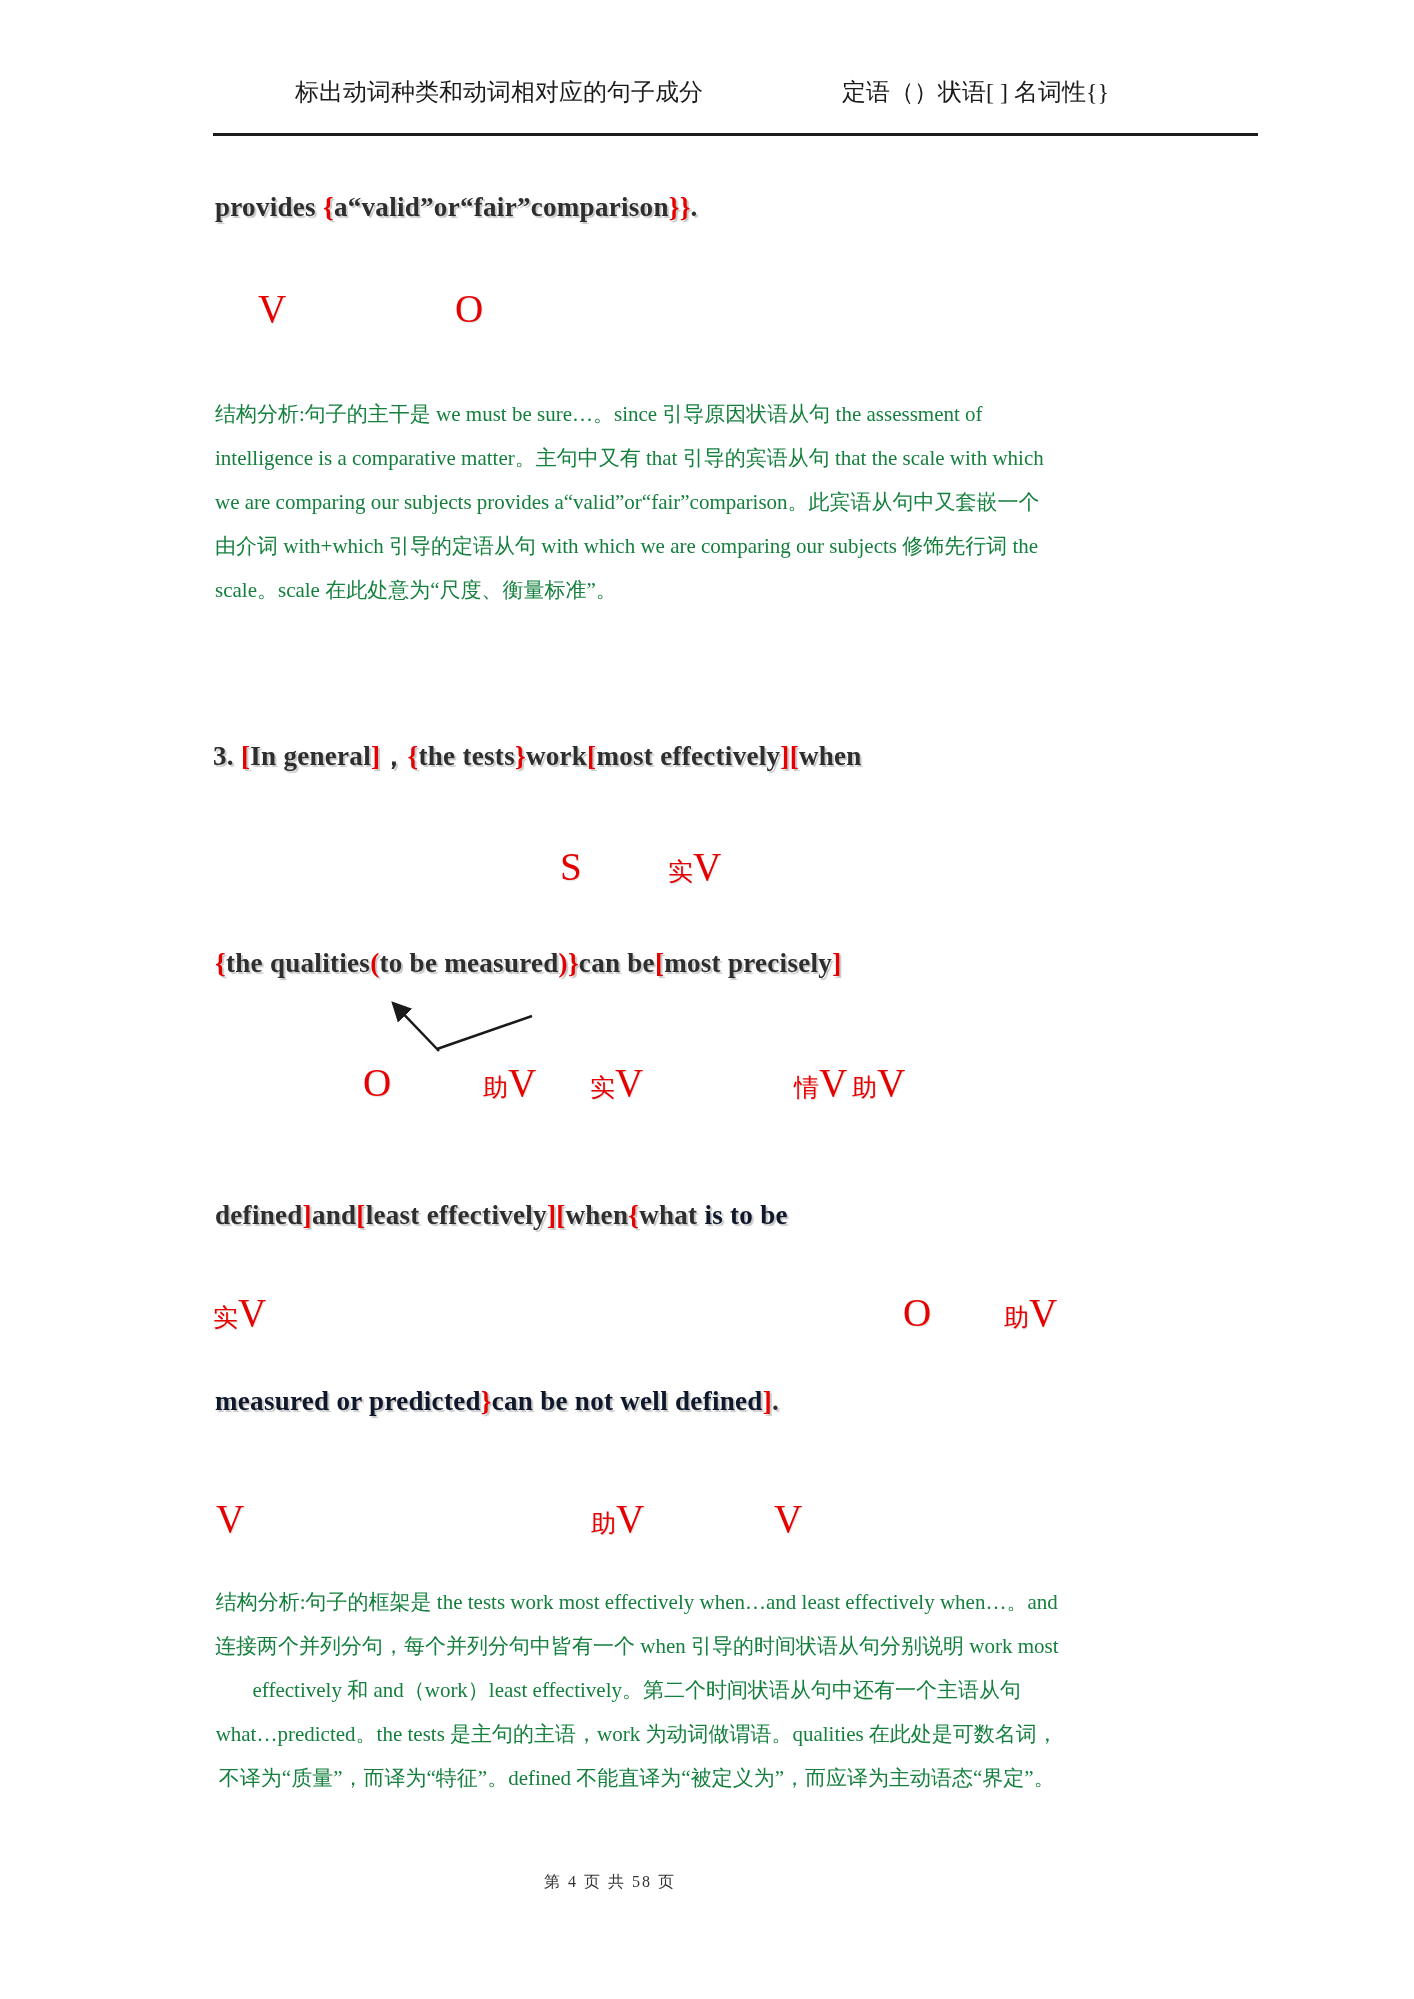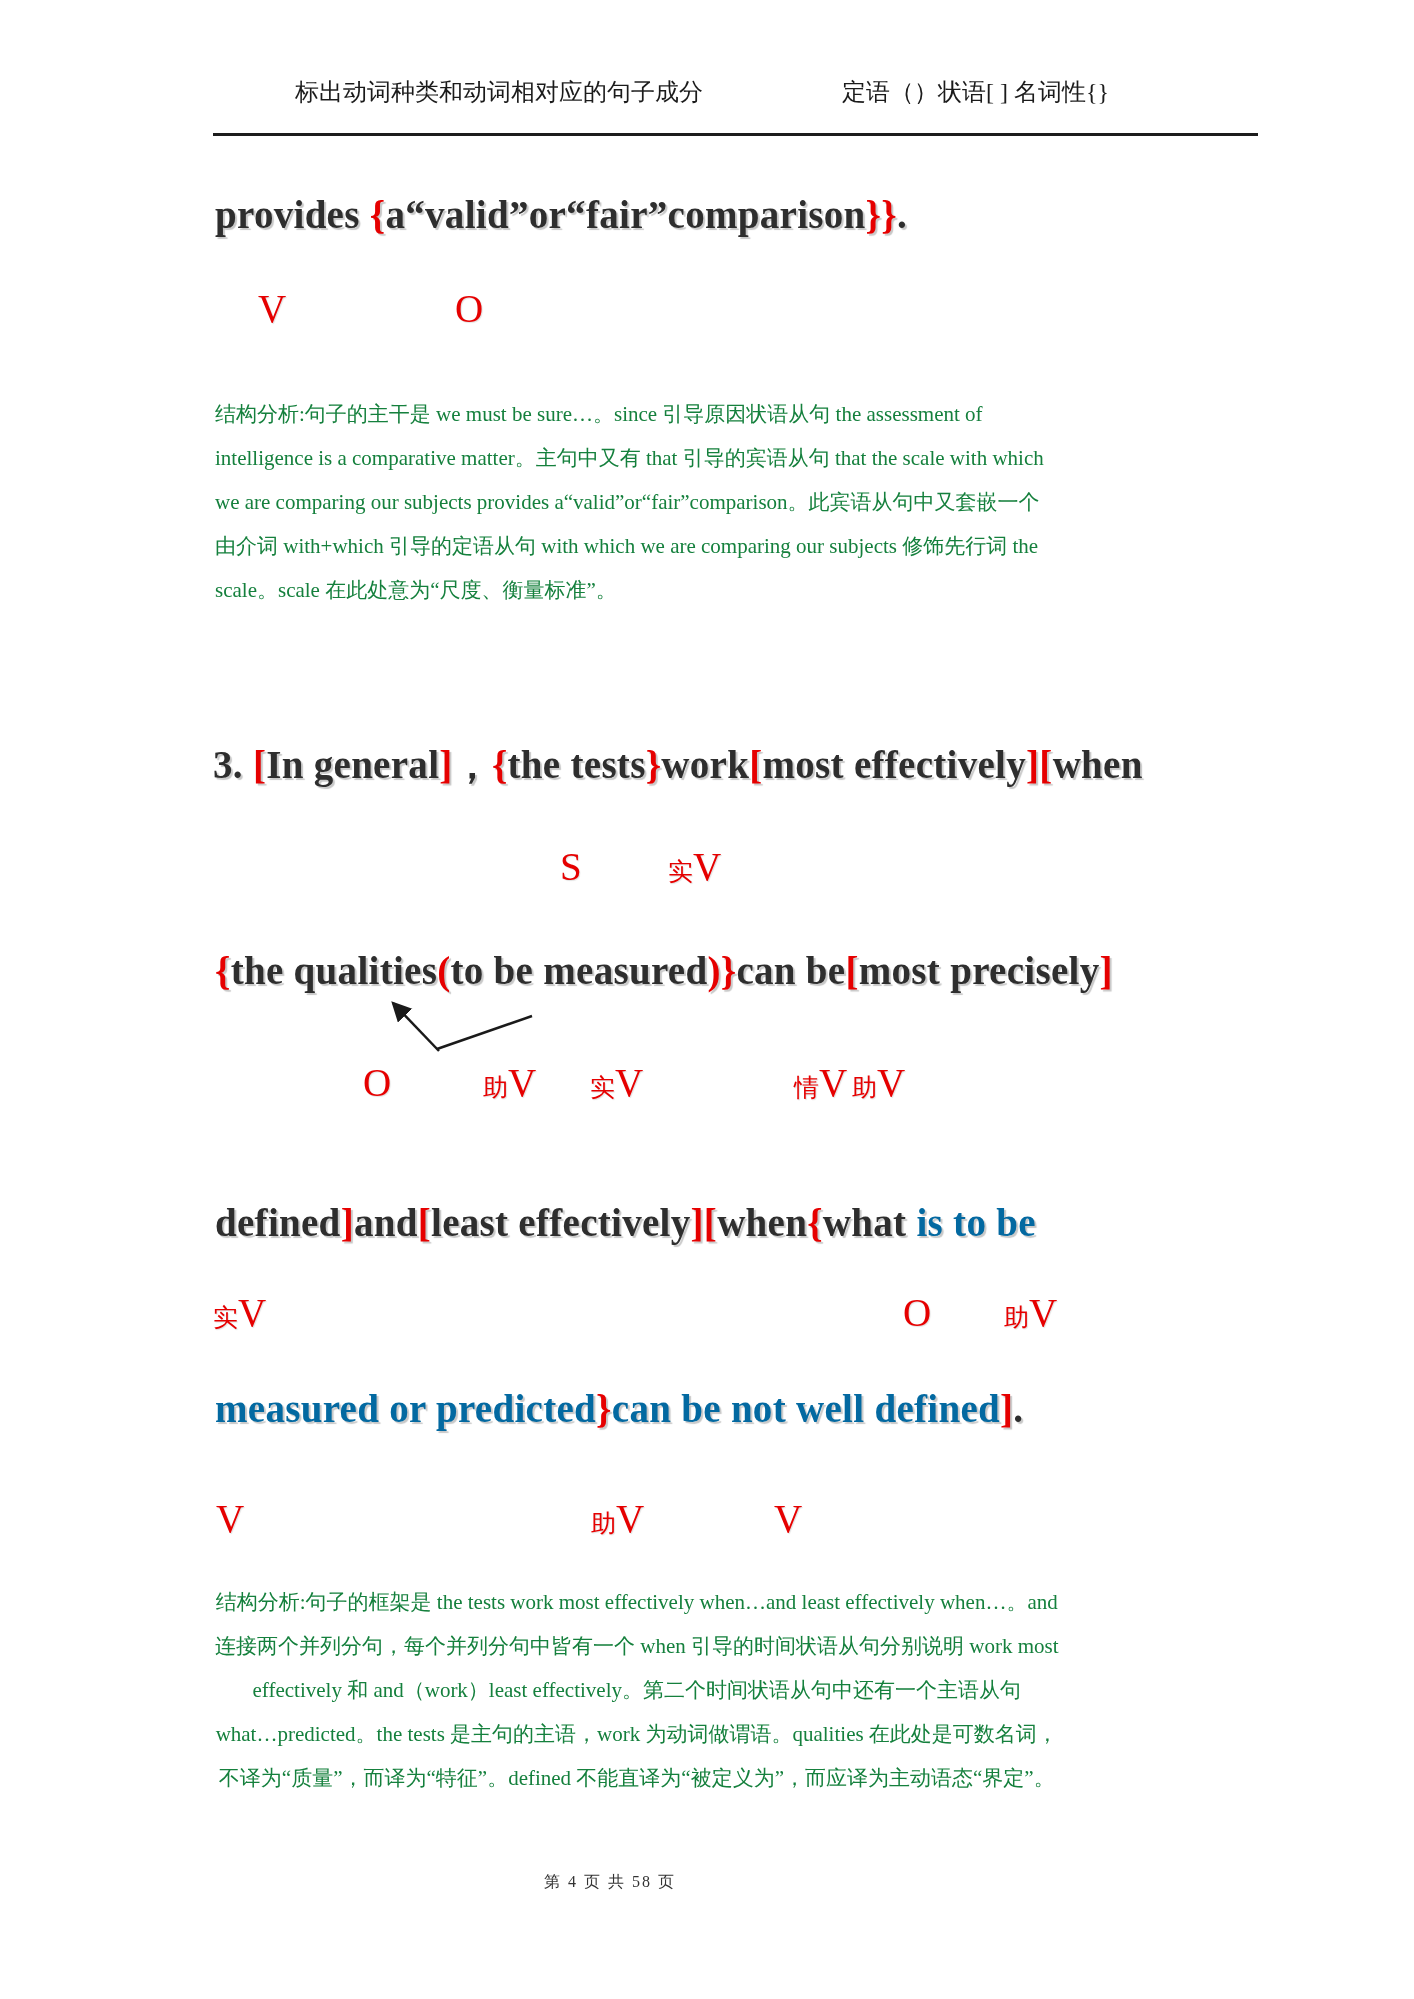--- a/index.html
+++ b/index.html
@@ -1,24 +1,24 @@
 <!DOCTYPE html>
 <html><head>
 <meta charset="utf-8">
 <style>
   html,body{margin:0;padding:0;background:#ffffff;}
   .page{position:relative;width:1414px;height:1999px;background:#ffffff;overflow:hidden;
         font-family:"Liberation Serif","DejaVu Serif",serif;}
   .hdr{position:absolute;font-weight:normal;font-size:24px;color:#1b1b1b;white-space:nowrap;}
   .divider{position:absolute;background:#1c1c1c;}
-  .bigline{position:absolute;font-weight:bold;font-size:39px;white-space:nowrap;
+  .bigline{position:absolute;font-weight:bold;font-size:27px;white-space:nowrap;
            text-shadow:2px 2px 1px rgba(0,0,0,0.22);letter-spacing:0.3px;}
   .bigline .k{color:#2e2e2e;}
   .bigline .r{color:#e60000;}
-  .bigline .ku{color:#0369a1;text-decoration-color:#e60000;
+  .bigline .ku{color:#0f172a;text-decoration-color:#e60000;
                text-decoration-thickness:5px;text-underline-offset:9px;}
   .lbl{position:absolute;white-space:nowrap;text-shadow:1px 1px 1px rgba(0,0,0,0.12);}
   .lbl .lv{color:#e60000;font-size:39px;}
   .lbl .lc{color:#e60000;font-size:25px;}
   .para{position:absolute;font-size:21px;color:#15803d;}
   .para .pline{height:44px;line-height:44px;white-space:nowrap;}
   .footer{position:absolute;font-size:16px;color:#333333;letter-spacing:2px;}
   .arrow{position:absolute;}
 </style>
 </head>

